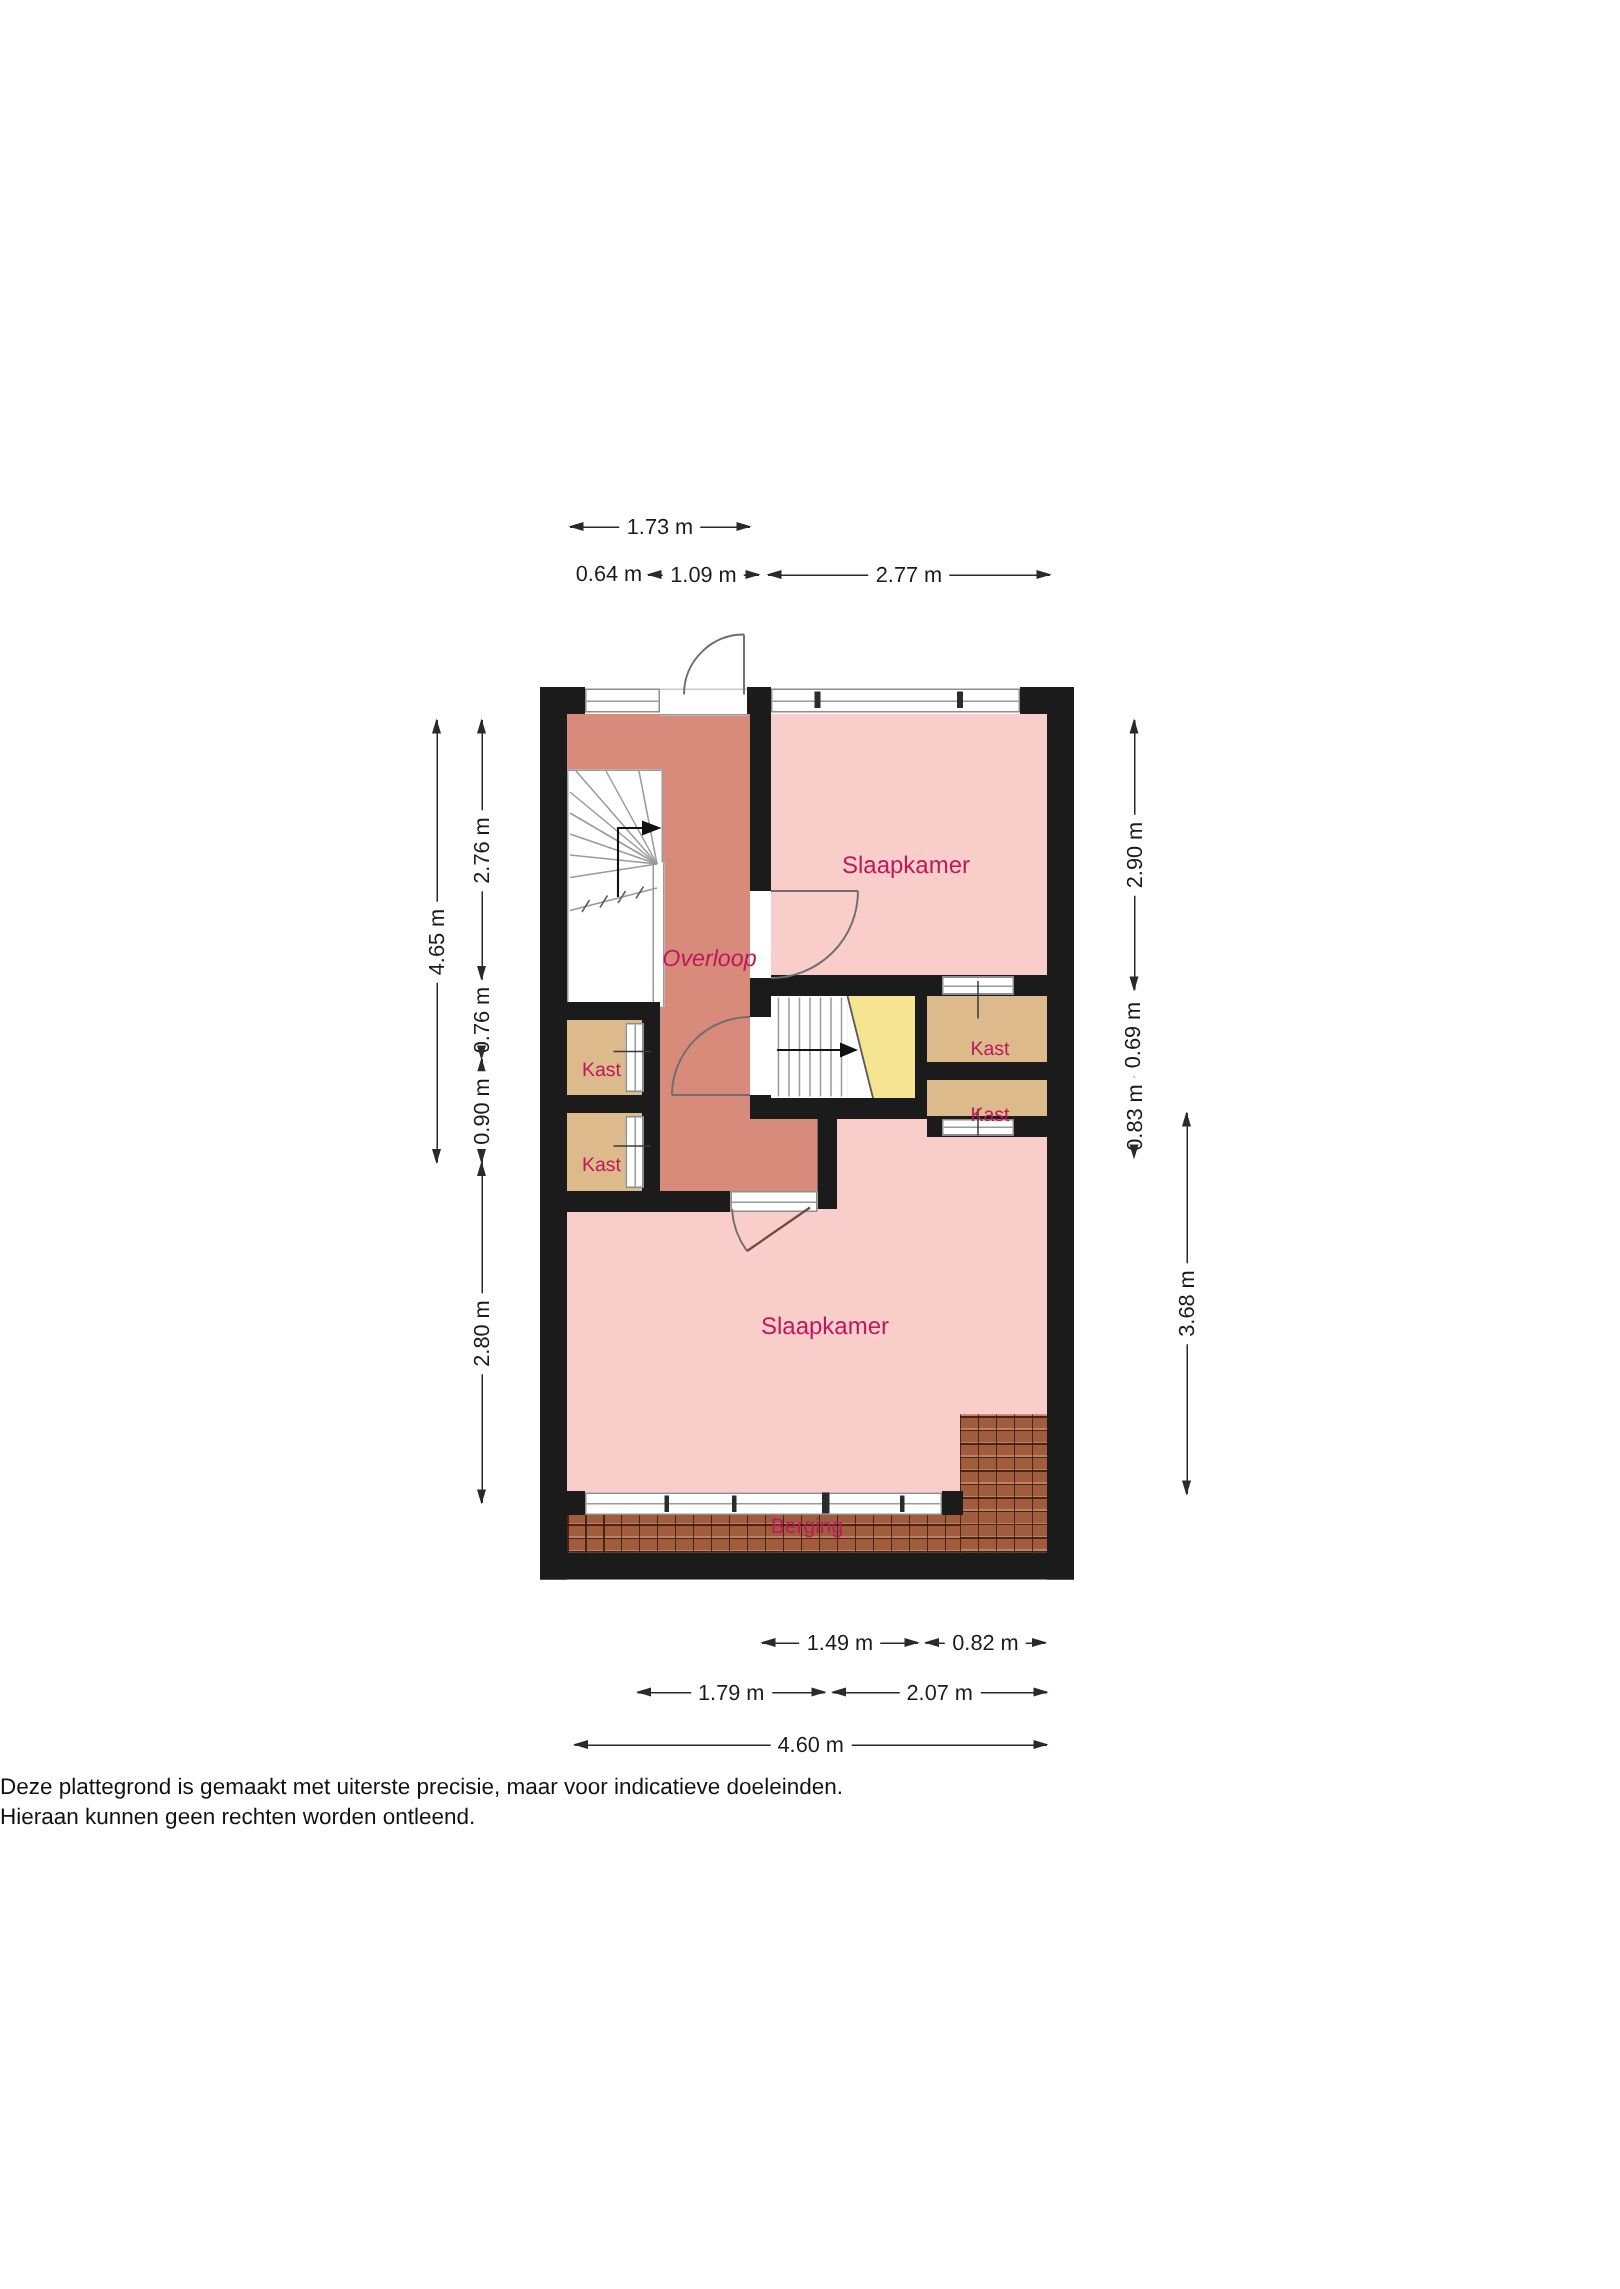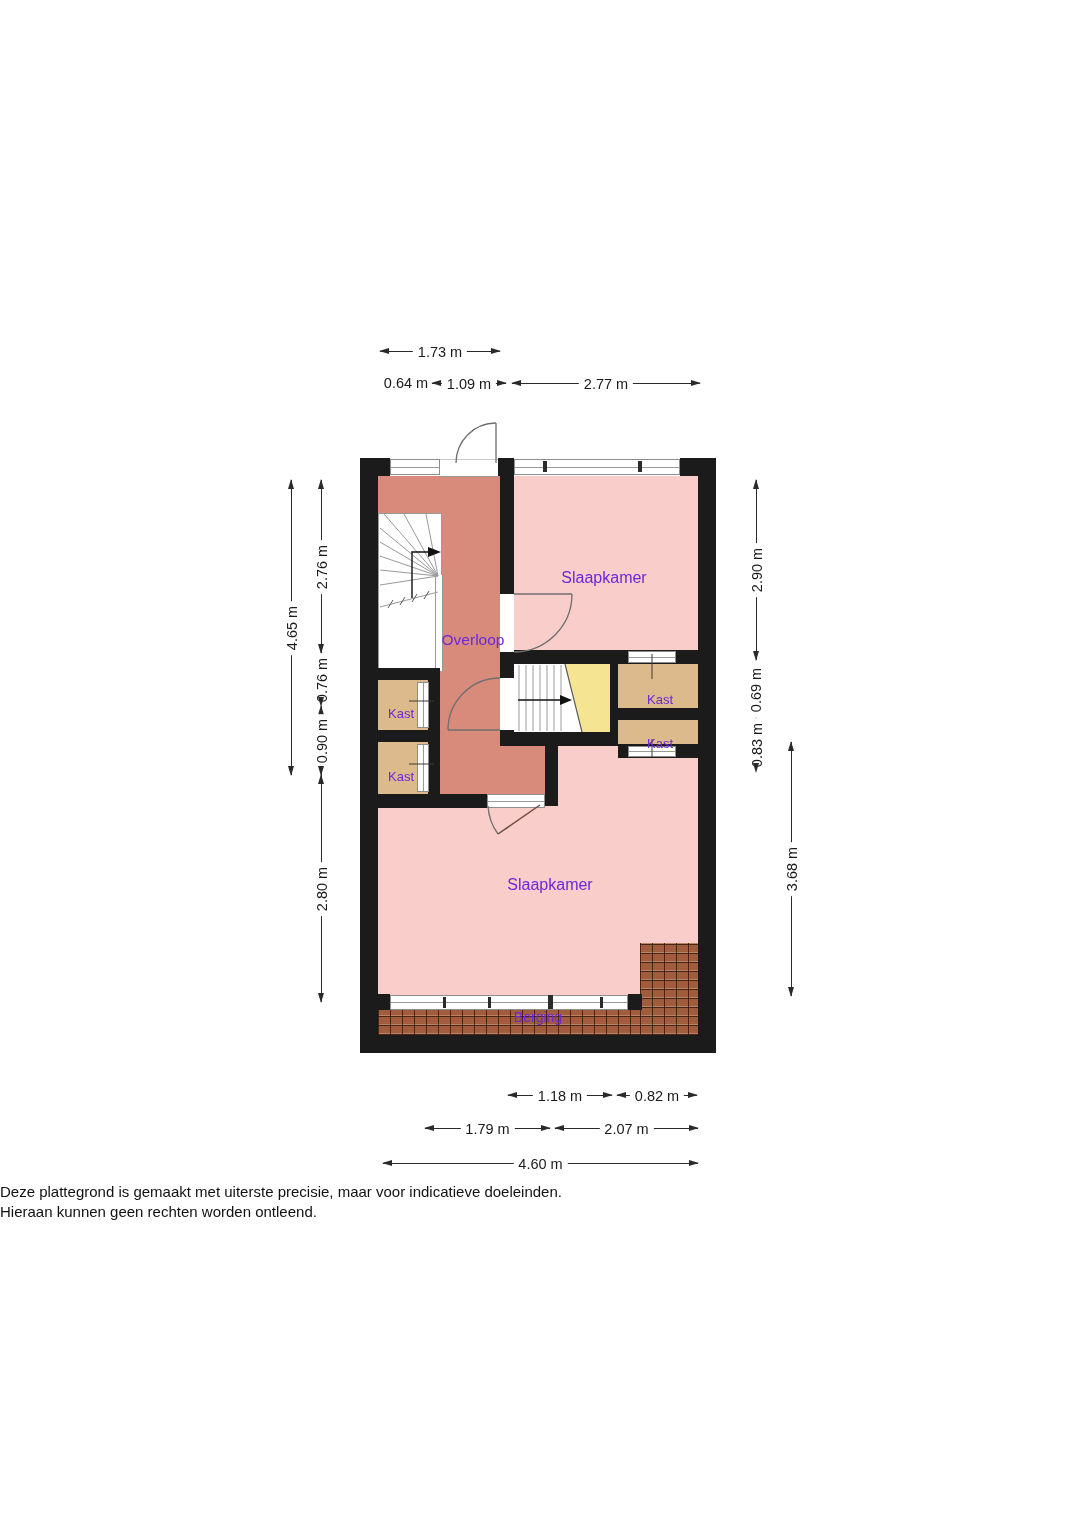--- a/index.html
+++ b/index.html
@@ -2,21 +2,21 @@
 <html><head>
 <meta charset="utf-8">
 <style>
   html,body{margin:0;padding:0;background:#fff;}
   .page{position:relative;width:1080px;height:1526px;background:#ffffff;overflow:hidden;
         font-family:"Liberation Sans", sans-serif;color:#1a1a1a;}
   .title{position:absolute;left:0;top:18px;width:100%;text-align:center;
          font-size:25px;color:#111;}
   .wall{position:absolute;background:#1b1b1b;}
   .floor{position:absolute;}
-  .room-label{position:absolute;transform:translate(-50%,-50%);font-size:16px;color:#6d28d9;white-space:nowrap;}
+  .room-label{position:absolute;transform:translate(-50%,-50%);font-size:16px;color:#be185d;white-space:nowrap;}
   .room-label.sm{font-size:13px;margin-top:12px;}
   .room-label.md{font-size:14px;}
   .win{position:absolute;background:#fff;border:1px solid #8e8e8e;box-sizing:border-box;
        background-image:linear-gradient(#9a9a9a,#9a9a9a);
        background-size:100% 1px;background-position:center;background-repeat:no-repeat;}
   .win-v{position:absolute;background:#fff;border:1px solid #8e8e8e;box-sizing:border-box;
        background-image:linear-gradient(#9a9a9a,#9a9a9a);
        background-size:1px 100%;background-position:center;background-repeat:no-repeat;}
   .opening{position:absolute;background:#fff;}
   .tick{position:absolute;background:#2b2b2b;}
@@ -170,21 +170,21 @@
     <g stroke="#3a3a3a" stroke-width="1">
       <line x1="409" y1="701" x2="434" y2="701"></line>
       <line x1="409" y1="764" x2="434" y2="764"></line>
       <line x1="652" y1="654" x2="652" y2="679"></line>
       <line x1="652" y1="739" x2="652" y2="757"></line>
     </g>
   </svg>
 
   <div class="room-label" style="left:604px;top:578px;">Slaapkamer</div>
   <div class="room-label" style="left:550px;top:885px;">Slaapkamer</div>
-  <div class="room-label" style="left:473px;top:640px;font-size:15.5px;">Overloop</div>
+  <div class="room-label" style="left:473px;top:640px;font-size:15.5px;font-style:italic;">Overloop</div>
   <div class="room-label sm" style="left:401px;top:701px;">Kast</div>
   <div class="room-label sm" style="left:401px;top:764px;">Kast</div>
   <div class="room-label sm" style="left:660px;top:687px;">Kast</div>
   <div class="room-label sm" style="left:660px;top:731px;">Kast</div>
   <div class="room-label md" style="left:538px;top:1017px;">Berging</div>
 
   <div class="hdim" style="left:380px;top:351px;width:120px;">
     <span class="dim-label">1.73 m</span>
     </div>
   <span class="dim-text" style="left:406px;top:383px;">0.64 m</span>
@@ -216,21 +216,21 @@
     </div>
   <span class="dim-text vert" style="left:756px;top:690px;">0.69 m</span>
   <div class="vdim" style="left:756px;top:718px;height:54px;">
     <span class="dim-label">0.83 m</span>
     </div>
   <div class="vdim" style="left:791px;top:742px;height:254px;">
     <span class="dim-label">3.68 m</span>
     </div>
 
   <div class="hdim" style="left:508px;top:1095px;width:104px;">
-    <span class="dim-label">1.18 m</span>
+    <span class="dim-label">1.49 m</span>
     </div>
   <div class="hdim" style="left:617px;top:1095px;width:80px;">
     <span class="dim-label">0.82 m</span>
     </div>
   <div class="hdim" style="left:425px;top:1128px;width:125px;">
     <span class="dim-label">1.79 m</span>
     </div>
   <div class="hdim" style="left:555px;top:1128px;width:143px;">
     <span class="dim-label">2.07 m</span>
     </div>

